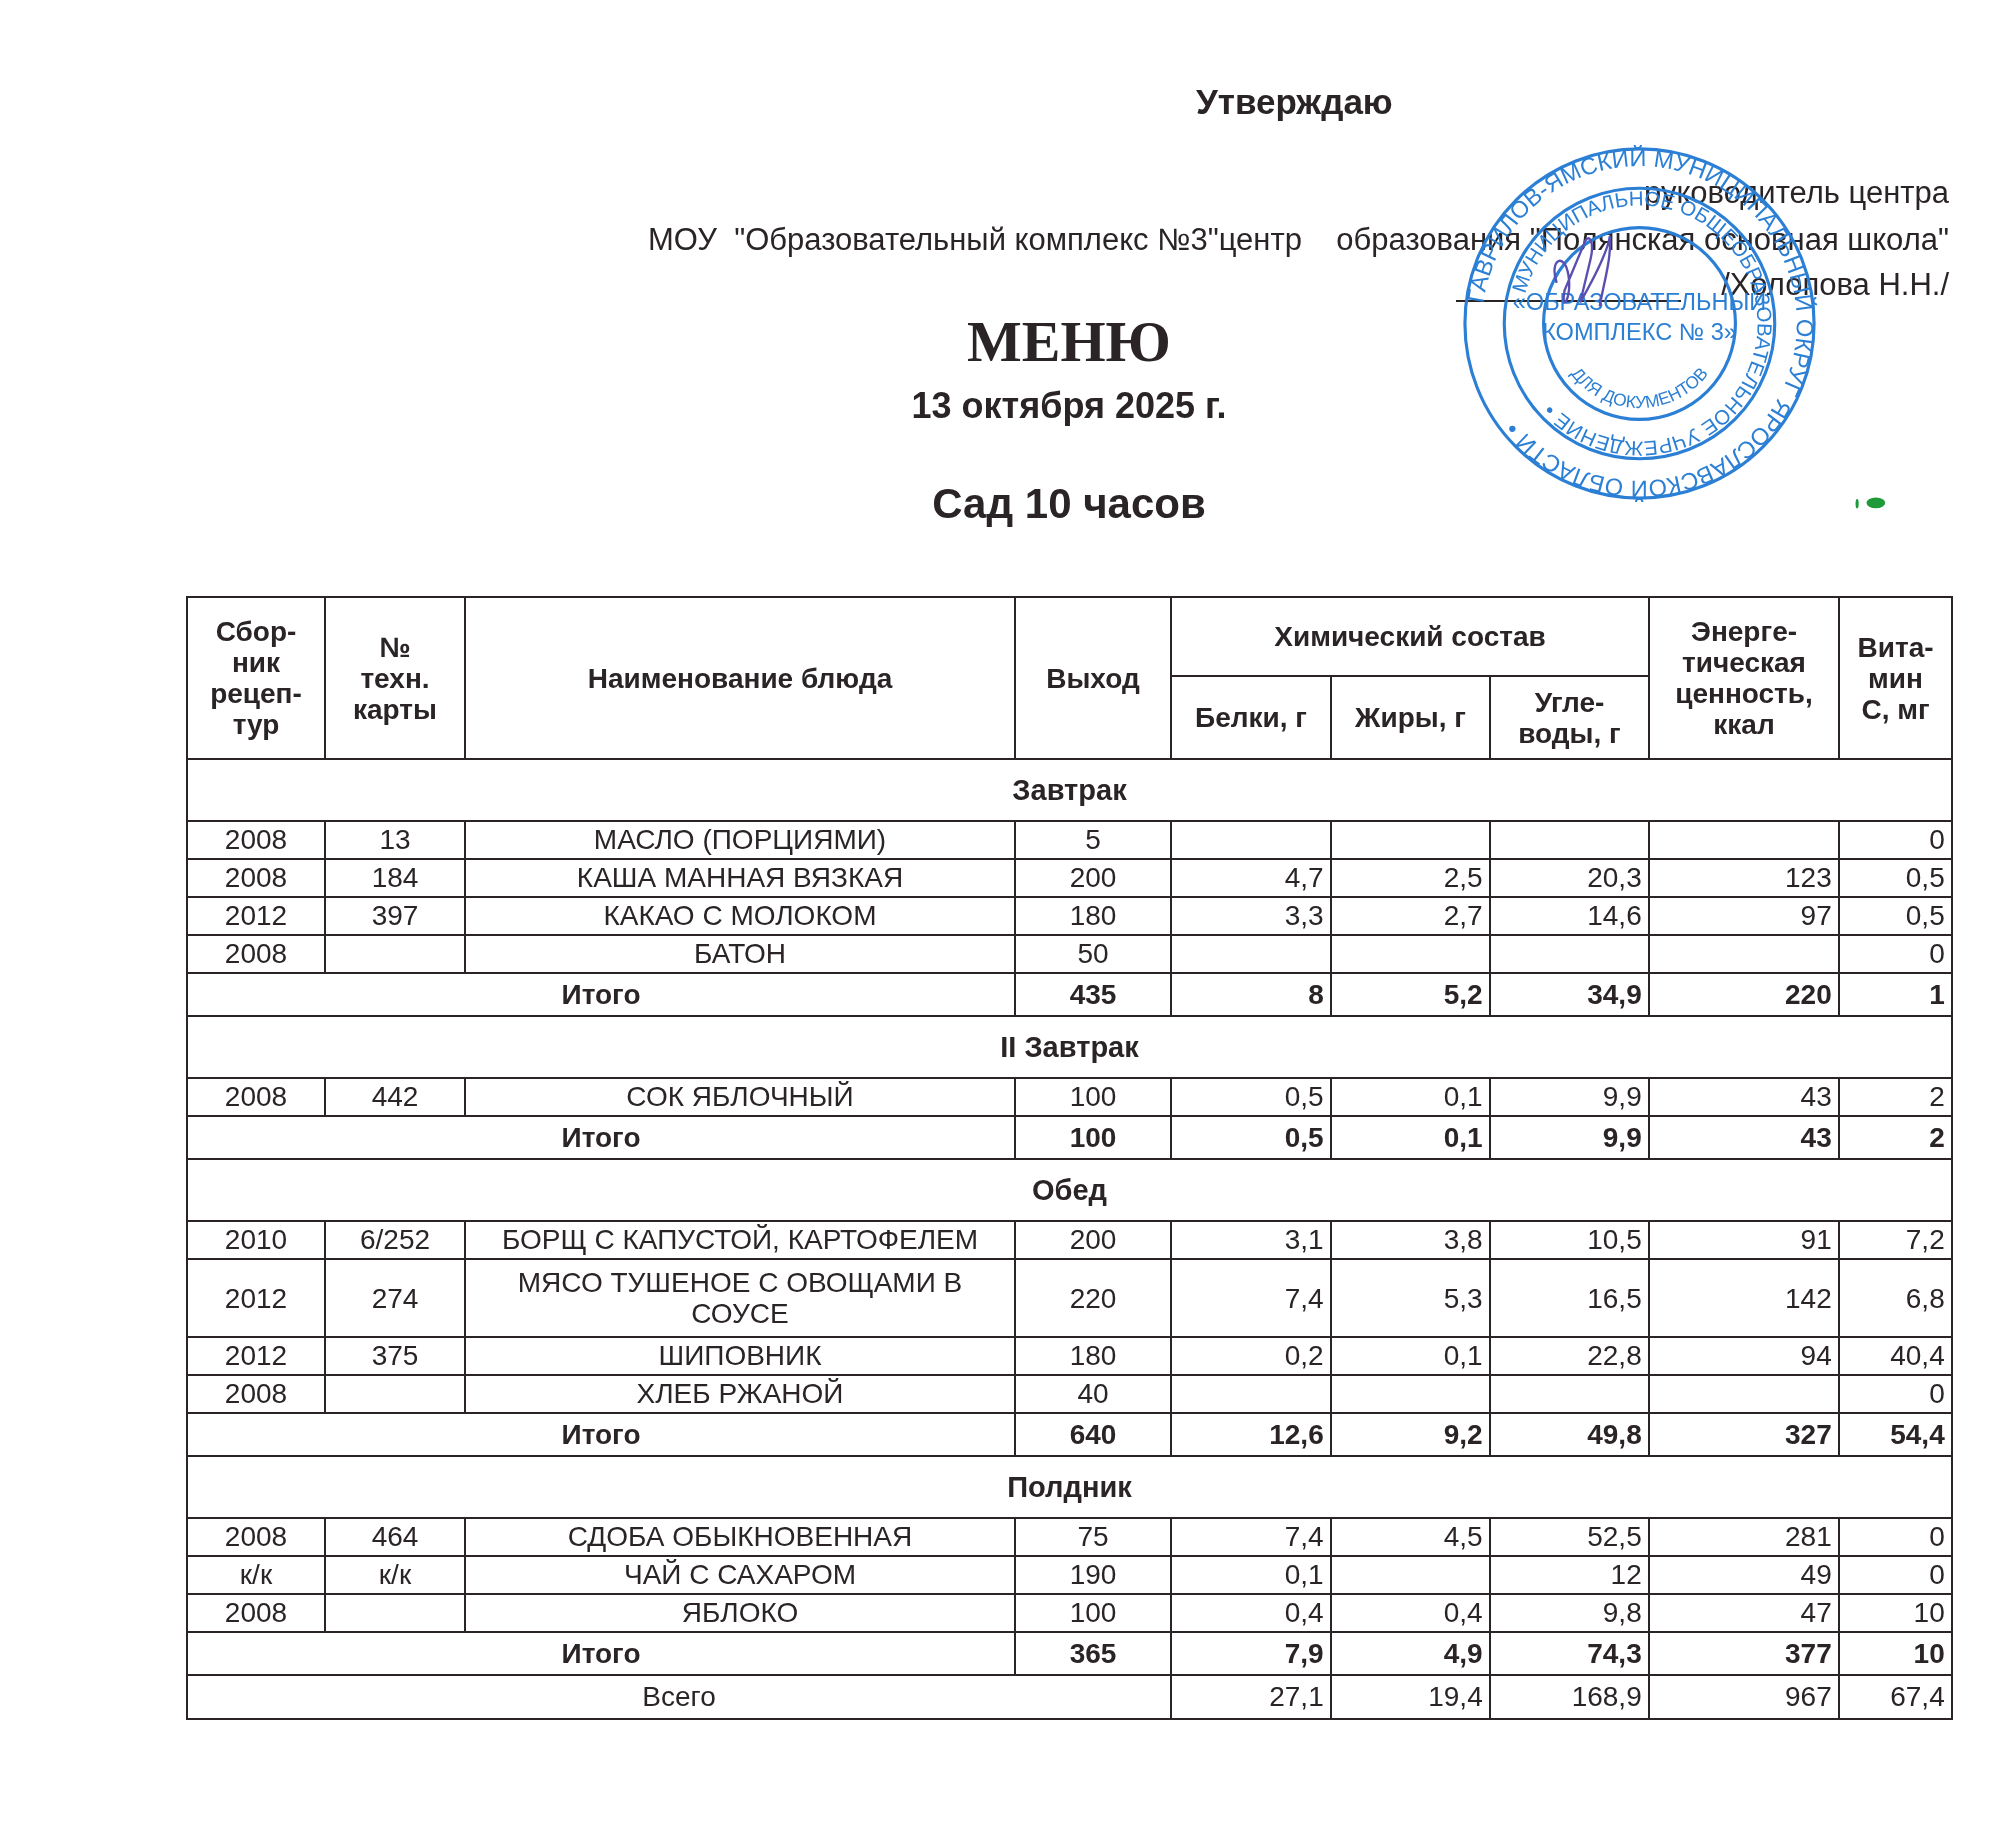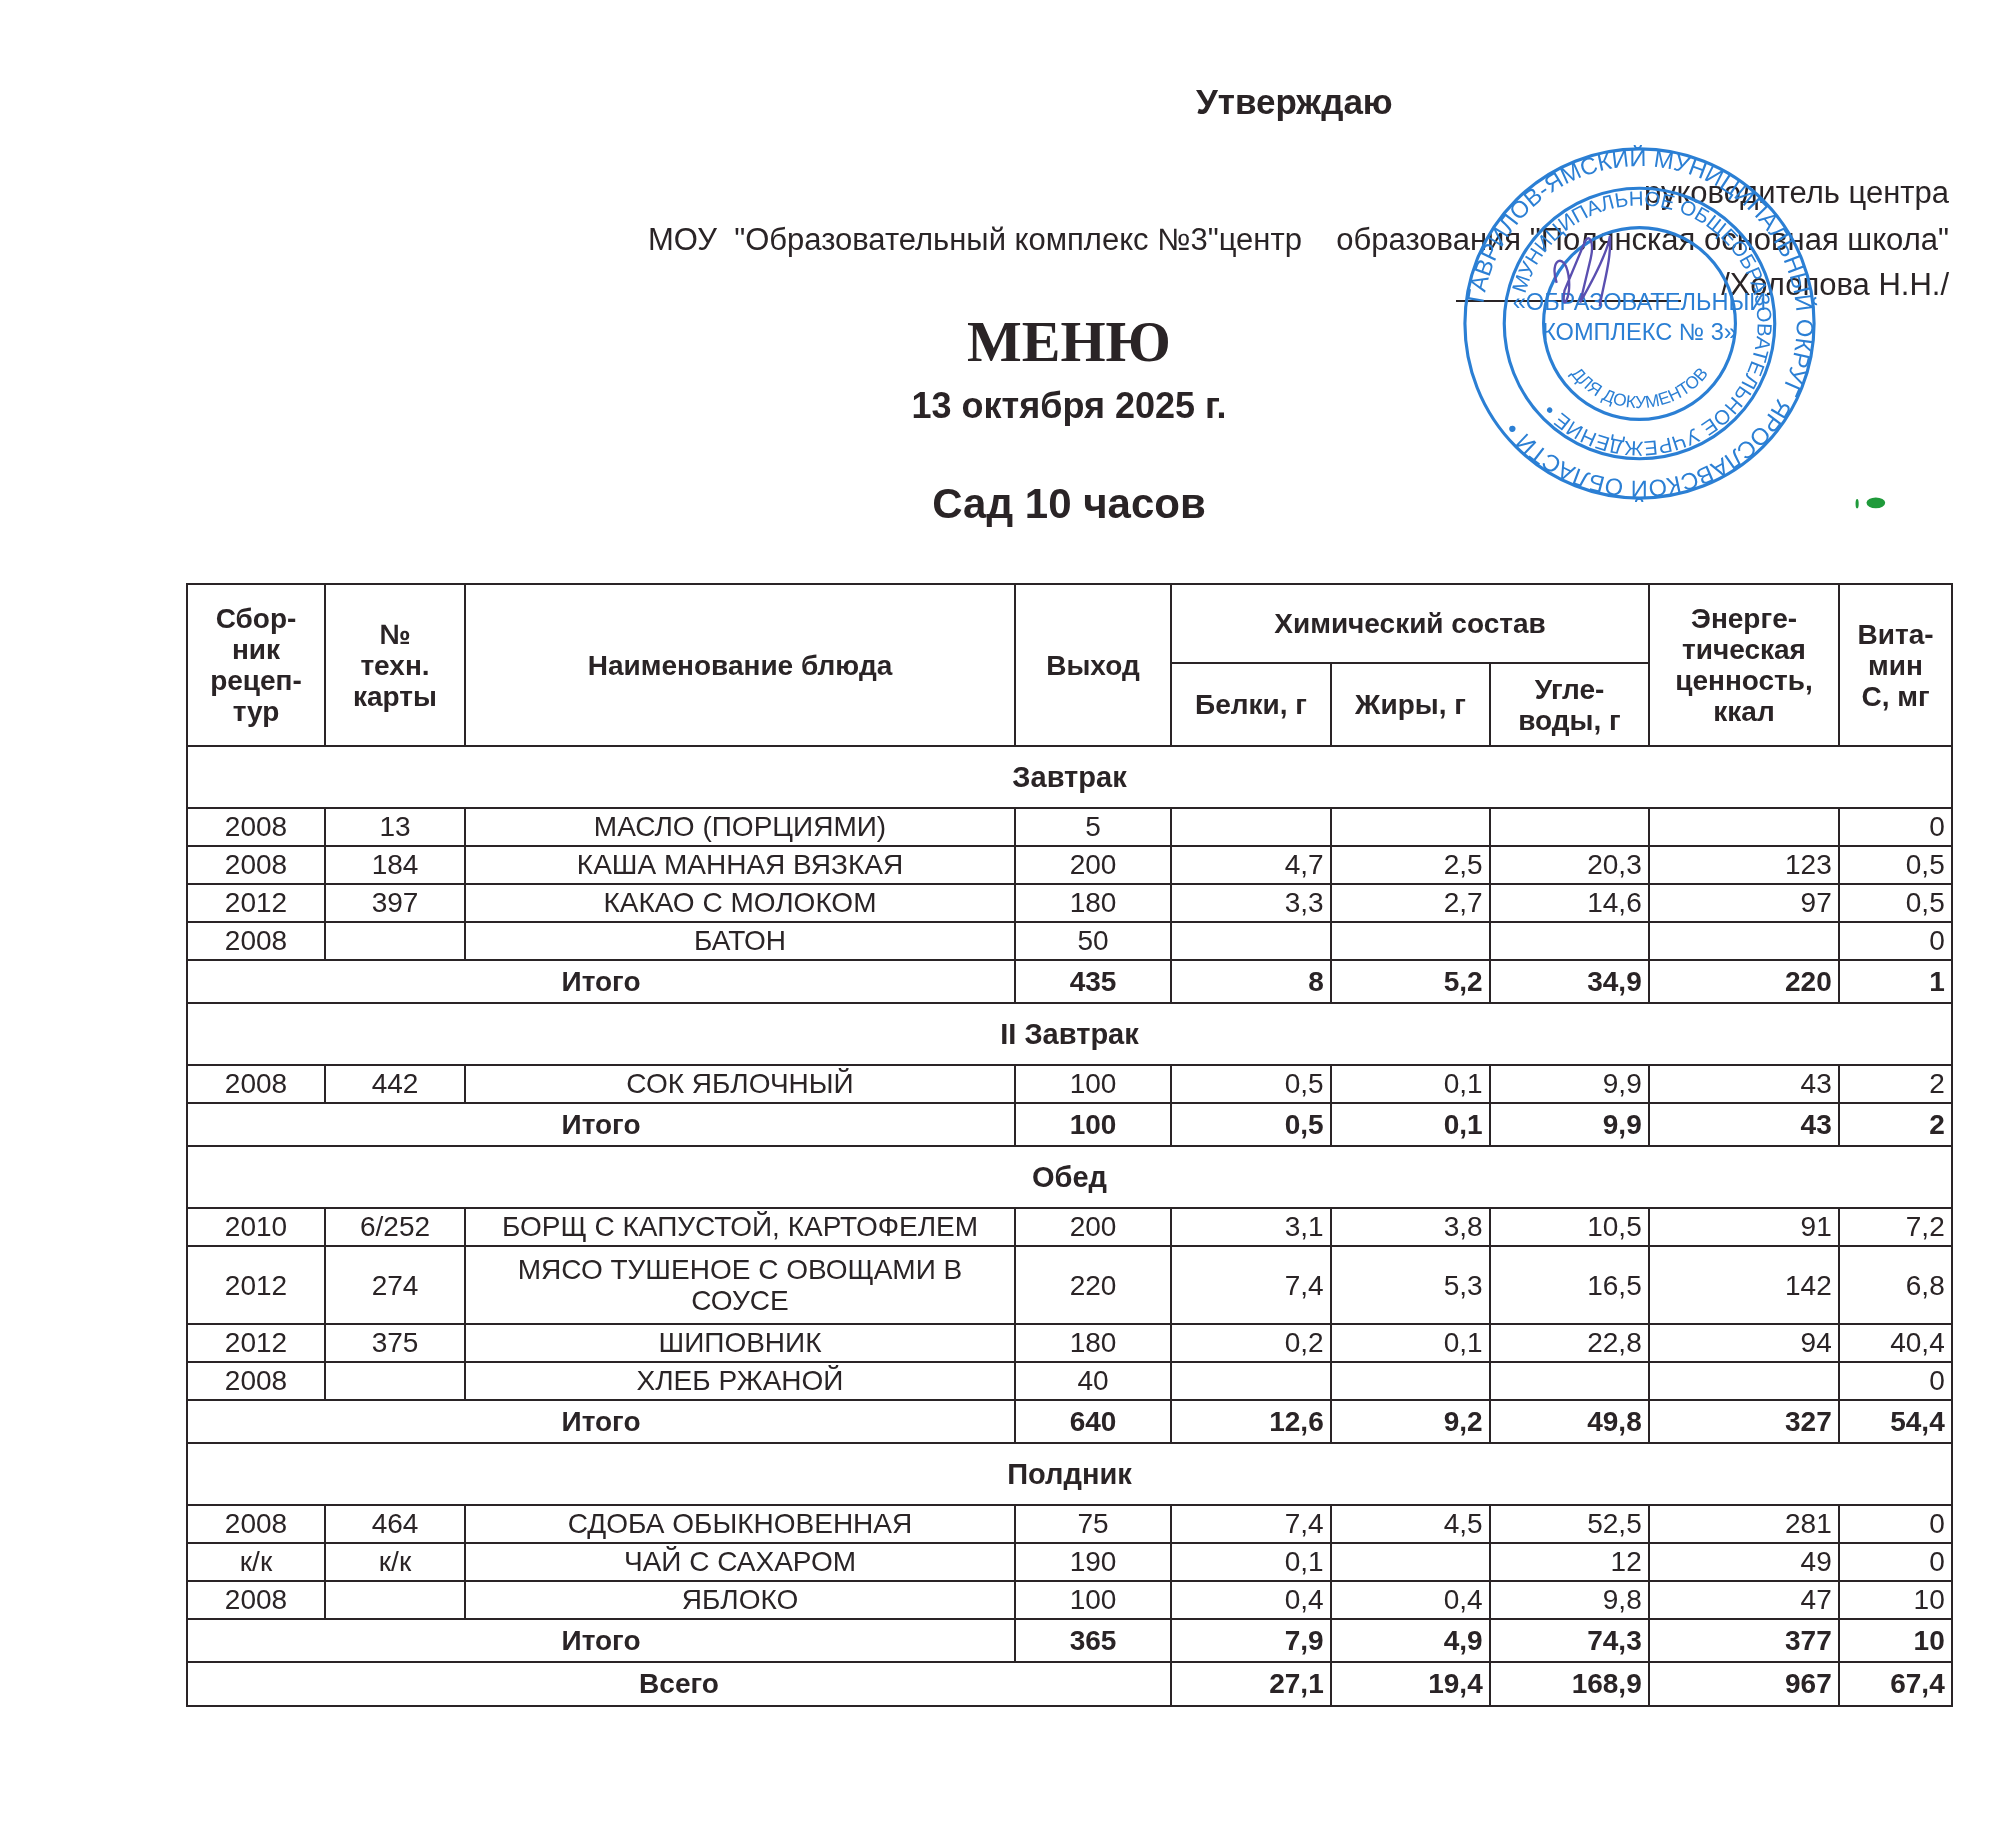--- a/index.html
+++ b/index.html
@@ -15,37 +15,37 @@
     .sign-line { left: 1456px; top: 300px; width: 225px; border-top: 2.4px solid #2a2426; }
     .doc-title { left: 0; width: 2138px; top: 308px; text-align: center; font-family: "Liberation Serif", "DejaVu Serif", serif; font-size: 58px; font-weight: bold; }
     .doc-date { left: 0; width: 2138px; top: 385px; text-align: center; font-size: 36px; font-weight: bold; }
     .doc-sub { left: 0; width: 2138px; top: 480px; text-align: center; font-size: 42px; font-weight: bold; }
 
     .stamp { left: 1461px; top: 145px; width: 357px; height: 357px; pointer-events: none; }
     .signature { left: 1541px; top: 228px; width: 94px; height: 94px; pointer-events: none; }
     .ink-mark { left: 1854px; top: 495px; width: 39px; height: 17.3px; }
 
     table.menu {
-      position: absolute; left: 186px; top: 583px; width: 1766px;
+      position: absolute; left: 186px; top: 596px; width: 1766px;
       border-collapse: collapse; table-layout: fixed; font-size: 28px;
     }
     table.menu td, table.menu th {
       border: 2.4px solid #2a2426; padding: 0 6.3px; overflow: hidden;
     }
     table.menu th { font-weight: bold; text-align: center; line-height: 31px; }
     .h-top { height: 79px; }
     .h-sub { height: 83px; }
     .sec td { height: 60px; text-align: center; font-weight: bold; font-size: 29px; }
     .row td { height: 36px; }
     .row.tall td { height: 76px; line-height: 31px; }
     .c { text-align: center; margin-left: 36px; }
     .l { text-align: center; }
     .r { text-align: right; }
     .tot td { font-weight: bold; height: 41px; }
-    .grand td { font-weight: bold; height: 42px; }
+    .grand td { font-weight: normal; height: 42px; }
   </style>
 </head>
 <body>
 
 <div class="abs approve-title">Утверждаю</div>
 <div class="abs approve-role">руководитель центра</div>
 <div class="abs approve-org">МОУ  "Образовательный комплекс №3"центр    образования "Полянская основная школа"</div>
 <div class="abs sign-line"></div>
 <div class="abs approve-sign">/Холопова Н.Н./</div>
 

